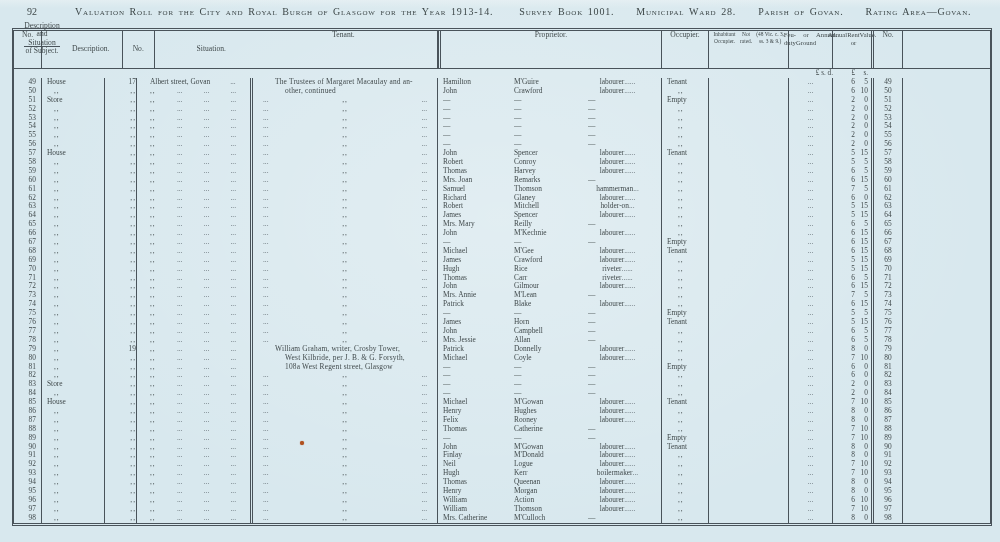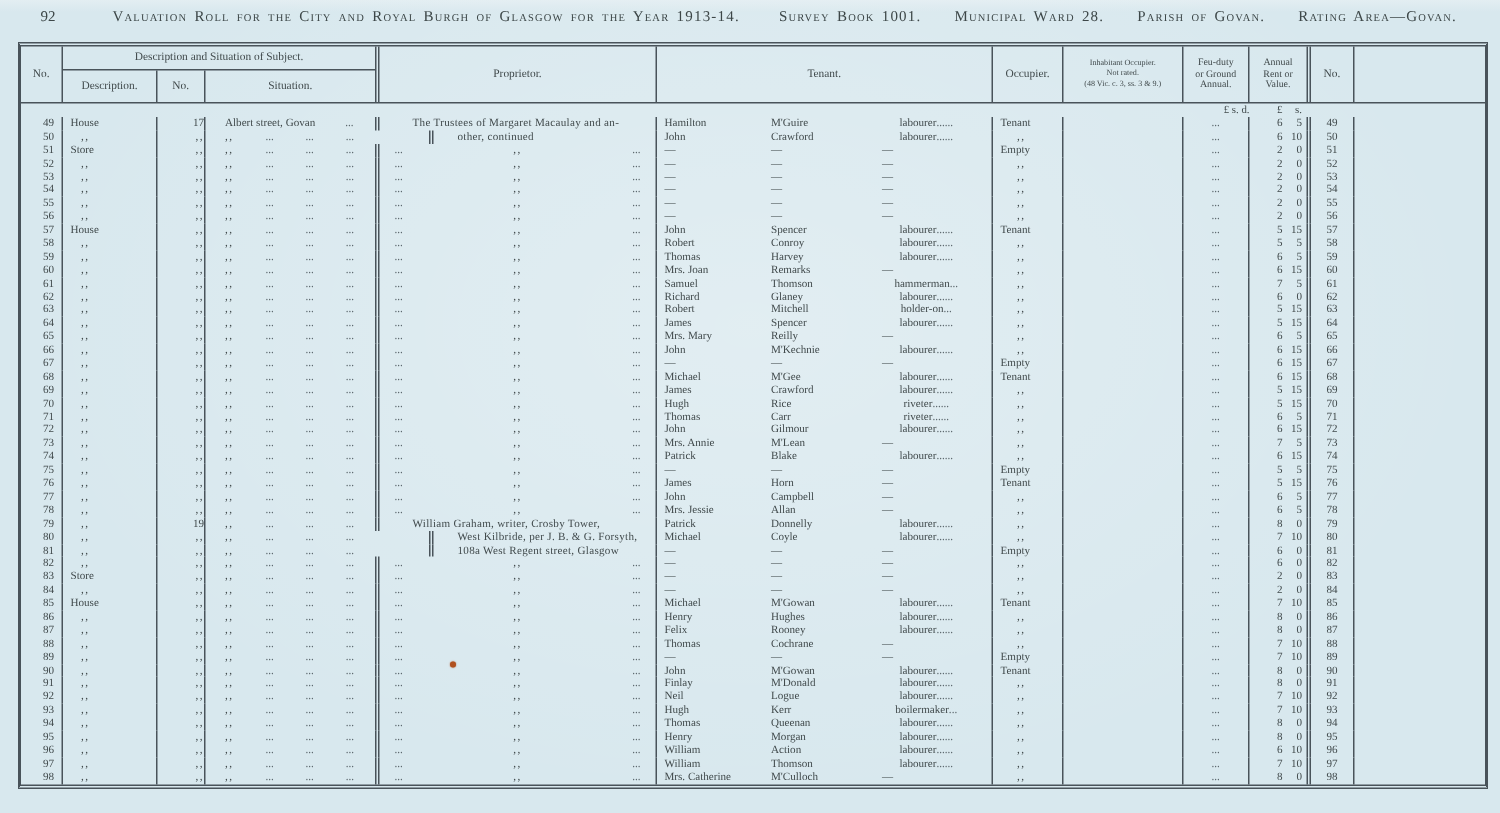--- a/index.html
+++ b/index.html
@@ -40,21 +40,21 @@
     border-bottom:3px double var(--line);
     background:transparent;
   }
   
   .thead{
     display:grid;
     grid-template-columns:28px 208px 188px 224px 47px 80px 44px 38px 32px 1fr;
     height:37px;border-bottom:1px solid var(--line);
     font-size:7.6px;text-align:center;
   }
-  .h{border-right:1px solid var(--line);display:flex;flex-direction:column;justify-content:center;line-height:1.12;padding:0 1px;}
+  .h{border-right:1px solid var(--line);display:flex;flex-direction:row;justify-content:center;line-height:1.12;padding:0 1px;}
   .h.group{padding:0;border-right:none;}
   .h .gl{height:15px;display:flex;align-items:center;justify-content:center;border-bottom:1px solid var(--line);}
   .h .gsub{flex:1;display:grid;grid-template-columns:63px 32px 113px;}
   .h .gsub .gs{display:flex;align-items:center;justify-content:center;border-right:1px solid var(--line);}
   .h .gsub .gs:last-child{border-right:none;}
   .h.prop{border-left:3px double var(--line);}
   .h.tiny{font-size:5.4px;line-height:1.25;}
   .h.small3{font-size:6.6px;line-height:1.2;}
   .h.no2{border-left:3px double var(--line);}
   .h.rem{border-right:none;}
@@ -78,21 +78,21 @@
   }
   .c{overflow:hidden;border-right:1px solid var(--line);}
   .c.no{text-align:right;padding-right:5px;}
   .c.desc{padding-left:5px;}
   .c.desc.ditto{padding-left:12px;letter-spacing:1px;}
   .c.stno{text-align:right;}
   .c.sit{border-right:none;display:flex;justify-content:space-between;padding:0 14px 0 13px;gap:20px;}
   .c.prop{border-left:3px double var(--line);}
   .c.prop.dotsrow{display:flex;justify-content:space-between;padding:0 10px;}
   .c.prop.textrow{padding-left:22px;letter-spacing:.2px;}
-  .c.prop.textrow.cont{padding-left:16px;margin-left:36px;}
+  .c.prop.textrow.cont{padding-left:32px;}
   .c.t1{border-right:none;padding-left:5px;}
   .c.t2{border-right:none;padding-left:2px;}
   .c.toc{display:flex;justify-content:center;padding:0 8px 0 4px;}
   .c.toc.dashonly{justify-content:flex-start;padding-left:10px;}
   .c.ocp{padding-left:5px;}
   .c.ocp.ditto{padding-left:16px;letter-spacing:1px;}
   .c.feu{text-align:center;color:var(--faint);}
   .c.rent{border-right:none;display:flex;justify-content:flex-end;padding-right:3px;}
   .c.rent .rl{width:18px;text-align:right;}
   .c.rent .rs{width:13px;text-align:right;}
@@ -122,22 +122,22 @@
     <div class="thead">
       <div class="h">No.</div>
       <div class="h group">
         <div class="gl">Description and Situation of Subject.</div>
         <div class="gsub">
           <div class="gs">Description.</div>
           <div class="gs">No.</div>
           <div class="gs">Situation.</div>
         </div>
       </div>
+      <div class="h">Tenant.</div>
       <div class="h prop">Proprietor.</div>
-      <div class="h">Tenant.</div>
       <div class="h">Occupier.</div>
       <div class="h tiny">
         <span>Inhabitant Occupier.</span>
         <span>Not rated.</span>
         <span>(48 Vic. c. 3, ss. 3 &amp; 9.)</span>
       </div>
       <div class="h small3">
         <span>Feu-duty</span>
         <span>or Ground</span>
         <span>Annual.</span>
@@ -1357,21 +1357,21 @@
             <span class="dots">...</span>
             <span class="dots">...</span>
             <span class="dots">...</span>
           </div>
           <div class="c prop dotsrow">
             <span class="dots">...</span>
             <span class="dittomark">,,</span>
             <span class="dots">...</span>
           </div>
           <div class="c t1">Thomas</div>
-          <div class="c t2">Cochrane</div>
+          <div class="c t2">Catherine</div>
           <div class="c toc dashonly">
             <span>—</span>
           </div>
           <div class="c ocp ditto">,,</div>
           <div class="c inh"></div>
           <div class="c feu">...</div>
           <div class="c rent">
             <span class="rl">7</span>
             <span class="rs">10</span>
           </div>

